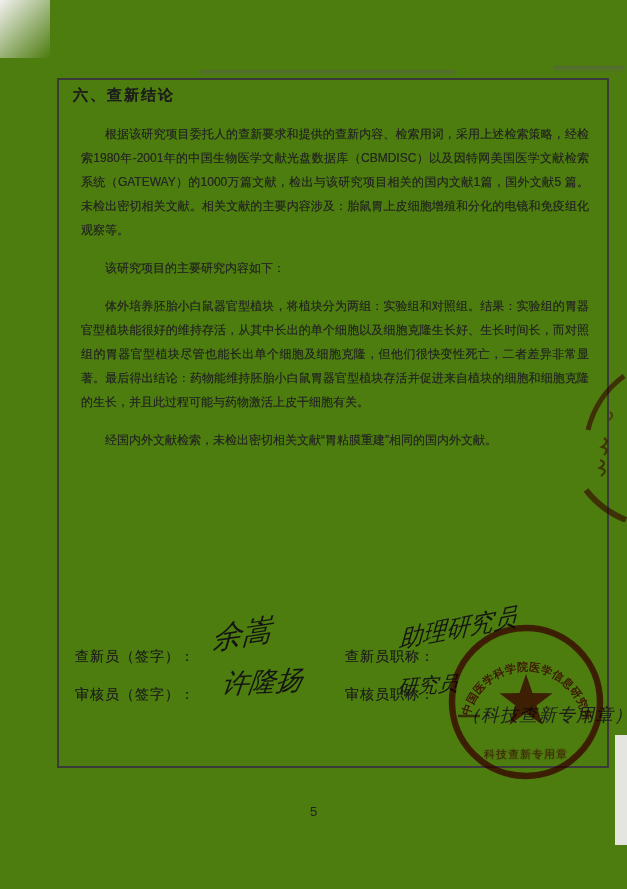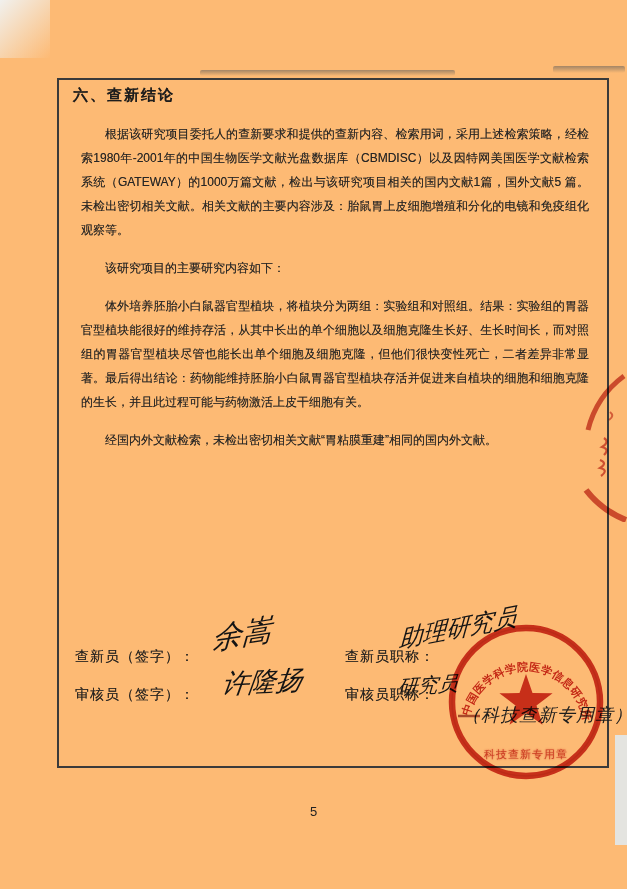--- a/index.html
+++ b/index.html
@@ -1,20 +1,20 @@
 <!DOCTYPE html>
 <html><head>
 <meta charset="utf-8">
 <style>
   html,body{margin:0;padding:0;background:#e9e9e7;}
   .page{
     position:relative;
     width:627px;height:889px;
     margin:0 auto;
-    background:#fdba74;
+    background:#4d7c0f;
     overflow:hidden;
     font-family:"Liberation Sans","DejaVu Sans",sans-serif;
     color:#222;
   }
   
   .smudge{position:absolute;background:linear-gradient(to bottom,rgba(90,90,90,.55),rgba(200,200,200,0));border-radius:2px;}
   .smudge.a{left:200px;top:70px;width:255px;height:6px;}
   .smudge.b{left:553px;top:66px;width:72px;height:7px;}
   .edge-strip{position:absolute;right:0;top:735px;width:12px;height:110px;background:#e4e4e0;}
   .corner-shade{position:absolute;left:0;top:0;width:50px;height:58px;background:linear-gradient(135deg,#f1f1ee,rgba(252,252,250,0));}

